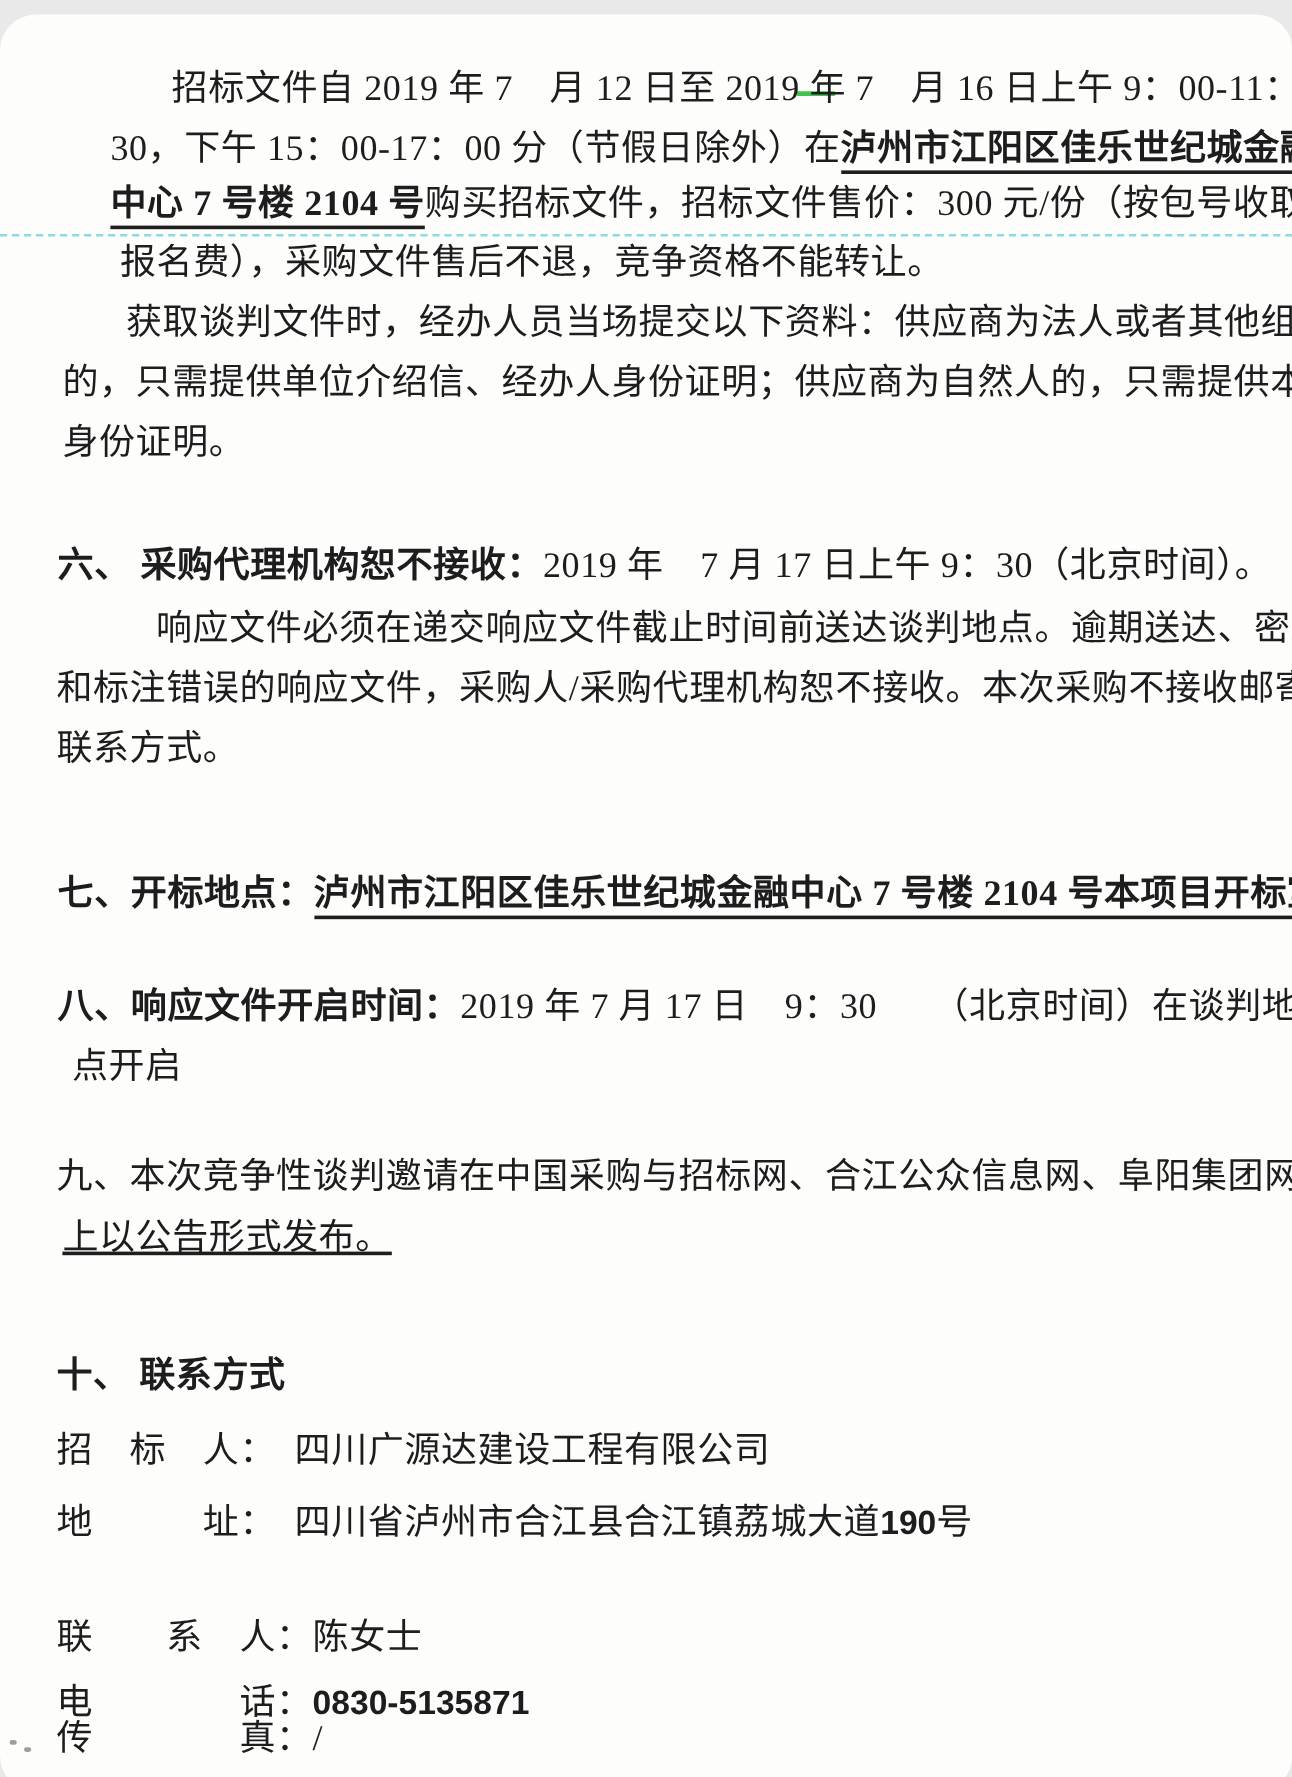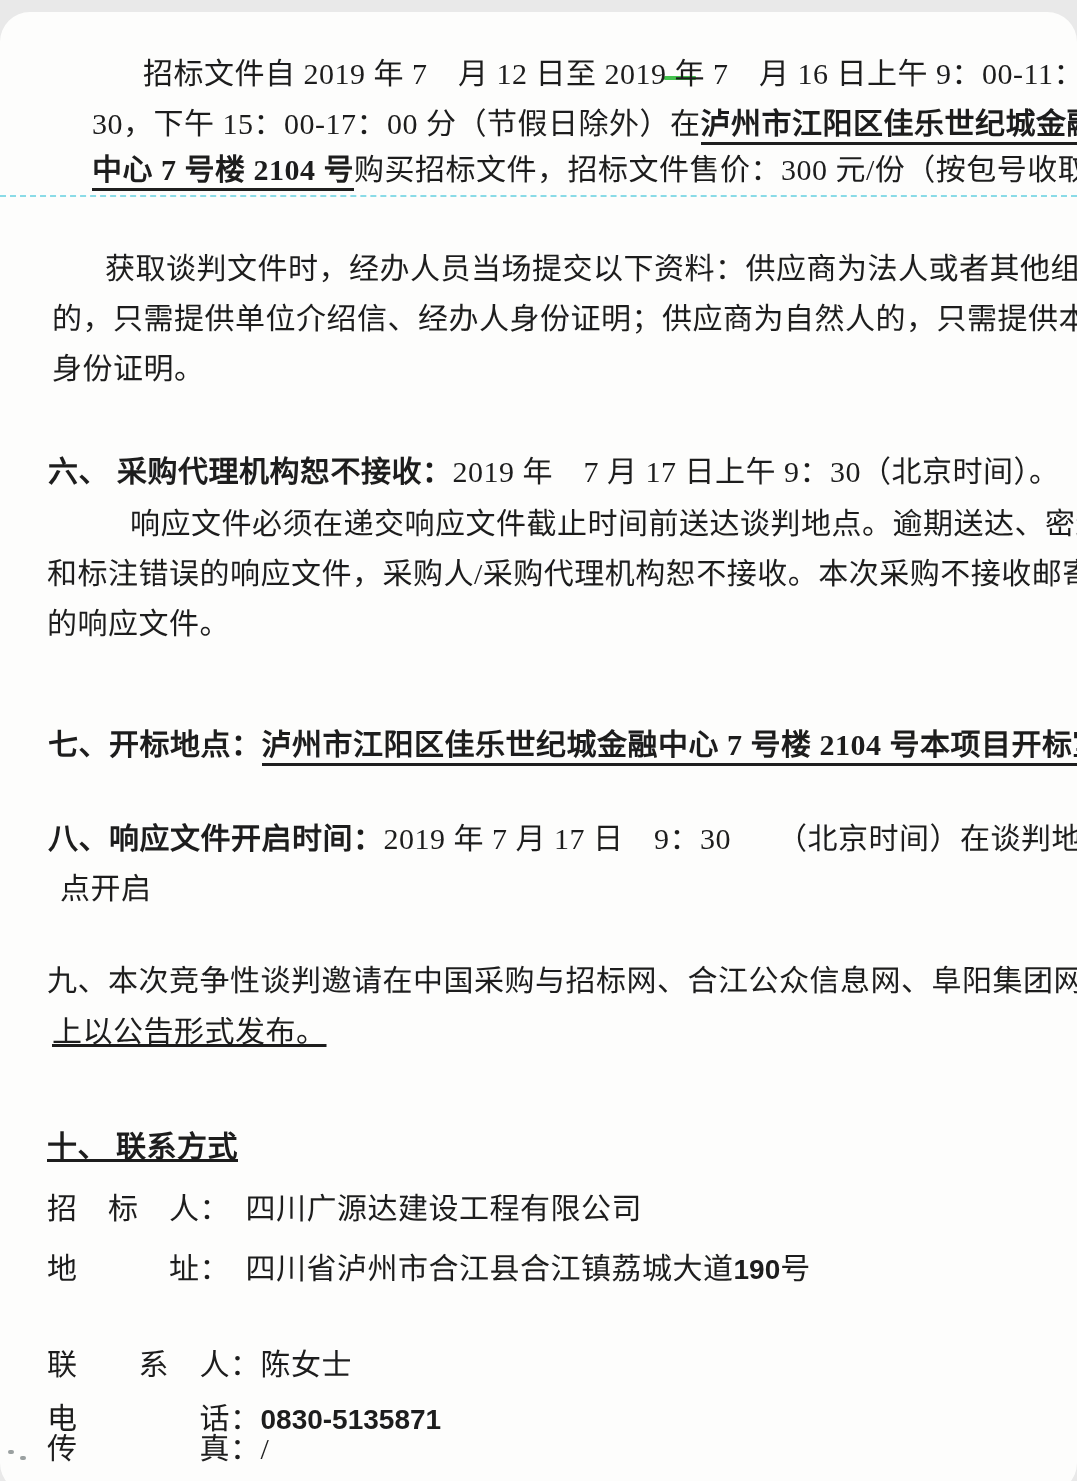--- a/index.html
+++ b/index.html
@@ -58,33 +58,34 @@
 </style>
 </head>
 <body>
 
 <div class="page">
   <div class="cyan-line" style="top: 183px; border-top-color: rgb(118, 214, 228);"></div>
   <div class="green-mark" style="left: 664px; top: 64px; width: 32px; height: 4px; background: rgb(68, 194, 78);"></div>
 <div class="line just" style="top: 45px; left: 143px; width: 909px;"><span class="">招标文件自 2019 年 7　月 12 日至 2019 年 7　月 16 日上午 9：00-11：</span></div>
     <div class="line just" style="top: 95px; left: 92px; width: 948px;"><span class="">30，下午 15：00-17：00 分（节假日除外）在</span><span class="b u ">泸州市江阳区佳乐世纪城金融</span></div>
     <div class="line just" style="top: 141px; left: 92px; width: 948px;"><span class="b u ">中心 7 号楼 2104 号</span><span class="">购买招标文件，招标文件售价：300 元/份（按包号收取</span></div>
+    <div class="line" style="top: 190px; left: 100px;"><span class="">报名费），采购文件售后不退，竞争资格不能转让。</span></div>
     <div class="line just" style="top: 240px; left: 105px; width: 932px;"><span class="">获取谈判文件时，经办人员当场提交以下资料：供应商为法人或者其他组织</span></div>
     <div class="line just" style="top: 290px; left: 52px; width: 985px;"><span class="">的，只需提供单位介绍信、经办人身份证明；供应商为自然人的，只需提供本人</span></div>
     <div class="line" style="top: 340px; left: 52px;"><span class="">身份证明。</span></div>
     <div class="line just" style="top: 443px; left: 48px; width: 997px;"><span class="b ">六、 采购代理机构恕不接收：</span><span class="">2019 年　7 月 17 日上午 9：30（北京时间）。</span></div>
     <div class="line just" style="top: 495px; left: 130px; width: 915px;"><span class="">响应文件必须在递交响应文件截止时间前送达谈判地点。逾期送达、密封</span></div>
     <div class="line just" style="top: 545px; left: 47px; width: 998px;"><span class="">和标注错误的响应文件，采购人/采购代理机构恕不接收。本次采购不接收邮寄</span></div>
-    <div class="line" style="top: 595px; left: 47px;"><span class="">的响应文件。</span></div>
+    <div class="line" style="top: 595px; left: 47px;"><span class="">联系方式。</span></div>
     <div class="line just" style="top: 716px; left: 48px; width: 1000px;"><span class="b ">七、开标地点：</span><span class="b u ">泸州市江阳区佳乐世纪城金融中心 7 号楼 2104 号本项目开标室</span></div>
     <div class="line just" style="top: 810px; left: 48px; width: 997px;"><span class="b ">八、响应文件开启时间：</span><span class="">2019 年 7 月 17 日　9：30　　（北京时间）在谈判地</span></div>
     <div class="line" style="top: 860px; left: 60px;"><span class="">点开启</span></div>
     <div class="line just" style="top: 952px; left: 47px; width: 1000px;"><span class="">九、本次竞争性谈判邀请在中国采购与招标网、合江公众信息网、阜阳集团网站</span></div>
     <div class="line" style="top: 1003px; left: 52px; text-decoration: underline;"><span class="">上以公告形式发布。</span></div>
-    <div class="line" style="top: 1118px; left: 47px; text-decoration: underline;"><span class="b ">十、 联系方式</span></div>
+    <div class="line" style="top: 1118px; left: 47px;"><span class="b ">十、 联系方式</span></div>
     <div class="line" style="top: 1180px; left: 47px;"><span class="">招　标　人：　四川广源达建设工程有限公司</span></div>
     <div class="line" style="top: 1240px; left: 47px;"><span class="">地　　　址：　四川省泸州市合江县合江镇荔城大道</span><span class="sans">190</span><span class="">号</span></div>
     <div class="line" style="top: 1336px; left: 47px;"><span class="">联　　系　人：陈女士</span></div>
     <div class="line" style="top: 1390px; left: 47px;"><span class="">电　　　　话：</span><span class="sans">0830-5135871</span></div>
     <div class="line" style="top: 1420px; left: 47px;"><span class="">传　　　　真：/</span></div>
     <div class="dot" style="left: 8px; top: 1438px; background: rgb(154, 160, 160);"></div>
     <div class="dot" style="left: 20px; top: 1444px; background: rgb(154, 160, 160);"></div>
   </div>
 
 </body></html>

